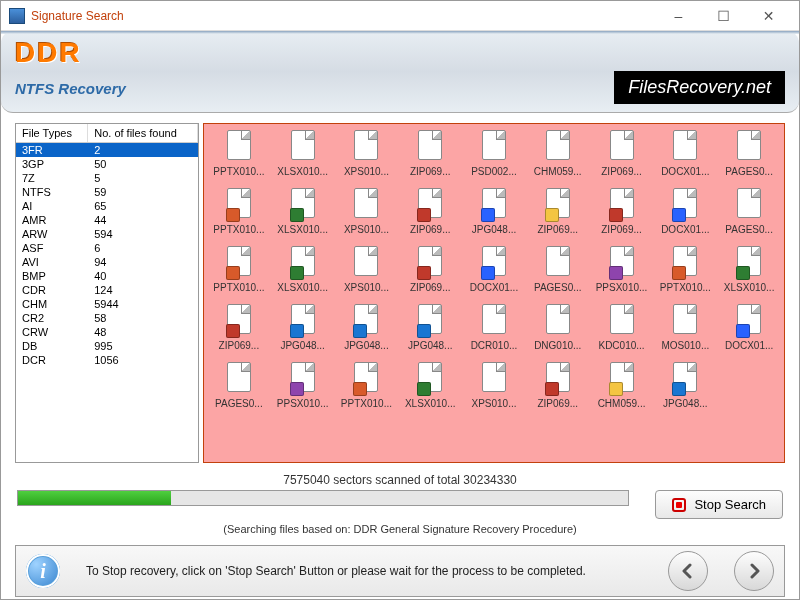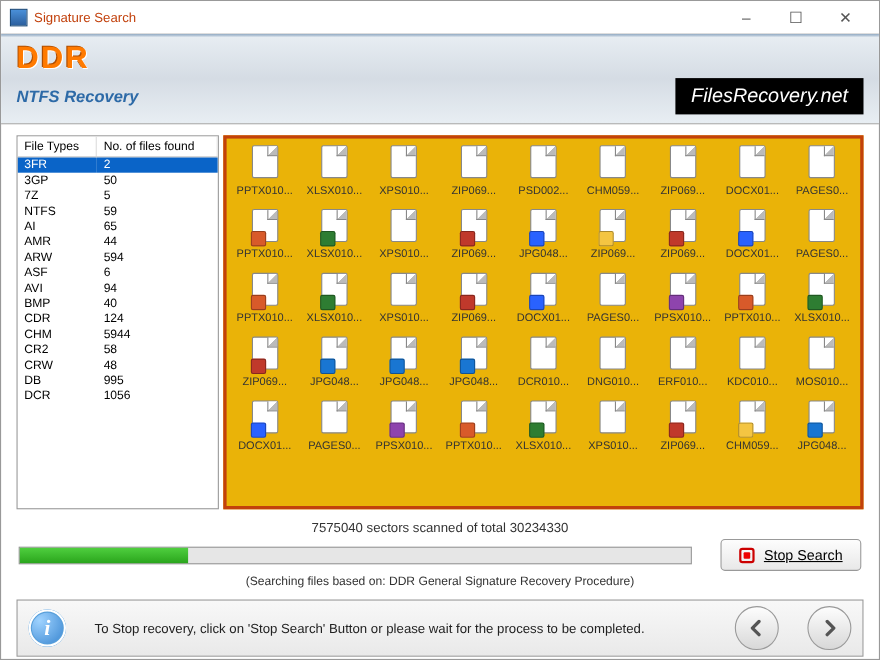--- a/index.html
+++ b/index.html
@@ -3,51 +3,51 @@
 <meta charset="utf-8">
 <style>
 * { margin: 0; padding: 0; box-sizing: border-box; font-family: "Segoe UI", Tahoma, sans-serif; }
 body { background: #fff; width: 800px; height: 600px; overflow: hidden; border: 1px solid #999; }
 
 .titlebar { height: 30px; background: #fff; display: flex; align-items: center; padding: 0 8px; border-bottom: 1px solid #ddd; }
 .titlebar .appicon { width: 16px; height: 16px; background: linear-gradient(#4a90d9, #2c5f9e); border: 1px solid #1a4a7a; margin-right: 6px; }
 .titlebar .title { font-size: 12px; color: #c2410c; flex: 1; }
 .titlebar .winbtn { width: 45px; height: 28px; display: flex; align-items: center; justify-content: center; font-size: 14px; color: #555; cursor: pointer; }
 
-.banner { height: 82px; background: linear-gradient(#e8eef3 0%, #d5dce4 50%, #e8eef3 100%); border-bottom: 1px solid #aaa; position: relative; padding: 6px 14px; }
+.banner { height: 82px; background: linear-gradient(#e8eef3 0%, #d5dce4 50%, #e8eef3 100%); border-bottom: 1px solid #aaa; position: relative; padding: 6px 14px; border-radius: 12px; }
 .banner::before { content: ""; position: absolute; top:0; left:0; right:0; height:3px; background: linear-gradient(#8aa4bf, #e8eef3); }
 .logo-ddr { font-family: Impact, "Arial Black", sans-serif; font-size: 28px; font-weight: bold; color: #ff7a00; letter-spacing: 2px; text-shadow: 1px 1px 0 #fff, -1px -1px 0 #b04e00; }
 .logo-sub { font-size: 15px; color: #2d6aa7; font-weight: bold; margin-top: 11px; font-style: italic; }
 .brandbox { position: absolute; right: 14px; bottom: 8px; background: #000; color: #fff; padding: 6px 14px; font-size: 18px; font-style: italic; }
 
 .mainarea { padding: 10px 14px 0 14px; }
 
 .panels { display: flex; gap: 4px; height: 340px; }
 .panel-left { width: 184px; border: 1px solid #999; background: #fff; overflow: hidden; }
-.panel-right { flex: 1; border: 3px solid #c2410c; background: #eab308; overflow-y: auto; }
+.panel-right { flex: 1; border: 1px solid #c2410c; background: #fca5a5; overflow-y: auto; }
 
 .ft-table { width: 100%; border-collapse: collapse; font-size: 11px; }
 .ft-table th { text-align: left; padding: 3px 6px; background: #fff; border-bottom: 1px solid #ccc; border-right: 1px solid #ddd; font-weight: normal; }
 .ft-table td { padding: 1px 6px; border-right: 1px solid transparent; }
 .ft-table tr.selected td { background: #0a64c8; color: #fff; }
 
 .filegrid { display: grid; grid-template-columns: repeat(9, 1fr); gap: 2px 2px; padding: 4px; }
 .filecell { display: flex; flex-direction: column; align-items: center; height: 56px; font-size: 10px; color: #333; cursor: pointer; padding-top: 2px;}
 .filecell .fname { white-space: nowrap; overflow: hidden; text-overflow: ellipsis; max-width: 58px; margin-top: 2px; }
 .fi { width: 30px; height: 34px; position: relative; }
 .fi-page { width: 24px; height: 30px; background: #fff; border: 1px solid #888; border-radius: 2px; margin: 0 auto; position:relative;}
 .fi-page::before { content:""; position:absolute; top:0; right:0; width:8px; height:8px; background: linear-gradient(135deg, #fff 48%, #bbb 50%); border-left: 1px solid #888; border-bottom:1px solid #888;}
 .badge { position: absolute; bottom: 0px; left: 2px; width: 14px; height: 14px; border-radius: 2px; box-shadow: 0 0 0 1px rgba(0,0,0,.3) inset; }
 .b-ppt { background: #d85a2a; } .b-xls { background: #2e7d32; } .b-zip { background: #c0392b; }
 .b-jpg { background: #1976d2; } .b-doc { background: #2962ff; } .b-chm { background: #f4c542; }
 .b-pps { background: #8e44ad; }
 
 .progresswrap { margin-top: 10px; text-align: center; }
 .progresslabel { font-size: 12px; color: #333; margin-bottom: 3px; }
-.progressrow { display: flex; align-items: center; gap: 26px; padding: 0 2px; text-decoration: underline;}
+.progressrow { display: flex; align-items: flex-start; gap: 26px; padding: 0 2px;}
 .progressbar { flex: 1; height: 16px; border: 1px solid #999; background: #e6e6e6; position: relative; }
 .progressfill { height: 100%; background: linear-gradient(#4fcf3f, #2aa51c); }
 .stopbtn { display: flex; align-items: center; gap: 8px; padding: 6px 16px; border: 1px solid #999; border-radius: 4px; background: linear-gradient(#fdfdfd,#e8e8e8); font-size: 13px; cursor: pointer;}
 .stopbtn .sq { width: 14px; height: 14px; border: 2px solid #c00; border-radius: 3px; position:relative;}
 .stopbtn .sq::after { content:""; position:absolute; inset:2px; background:#e00; border-radius:1px;}
 .subnote { font-size: 11px; color: #333; margin-top: 4px; }
 
 .hintbar { margin: 10px 14px 0 14px; border: 1px solid #999; background: linear-gradient(#f8f8f8,#e9e9e9); height: 52px; display: flex; align-items: center; padding: 0 10px; gap: 26px; }
 .infoicon { width: 34px; height: 34px; border-radius: 50%; background: radial-gradient(circle at 30% 30%, #9fd3ff, #2d7dcb); position:relative; box-shadow: inset 0 0 0 2px #fff, inset 0 0 0 3px #5aa0da;}
 .infoicon::after { content:"i"; position:absolute; inset:0; display:flex; align-items:center; justify-content:center; color:#fff; font-weight:bold; font-style:italic; font-size:20px; font-family: Georgia, serif;}
@@ -362,26 +362,20 @@
             <div class="fi">
               <div class="fi-page"></div>
             </div>
             <div class="fname">DCR010...</div>
           </div>
           <div class="filecell">
             <div class="fi">
               <div class="fi-page"></div>
             </div>
             <div class="fname">DNG010...</div>
-          </div>
-          <div class="filecell">
-            <div class="fi">
-              <div class="fi-page"></div>
-            </div>
-            <div class="fname">ERF010...</div>
           </div>
           <div class="filecell">
             <div class="fi">
               <div class="fi-page"></div>
             </div>
             <div class="fname">KDC010...</div>
           </div>
           <div class="filecell">
             <div class="fi">
               <div class="fi-page"></div>

